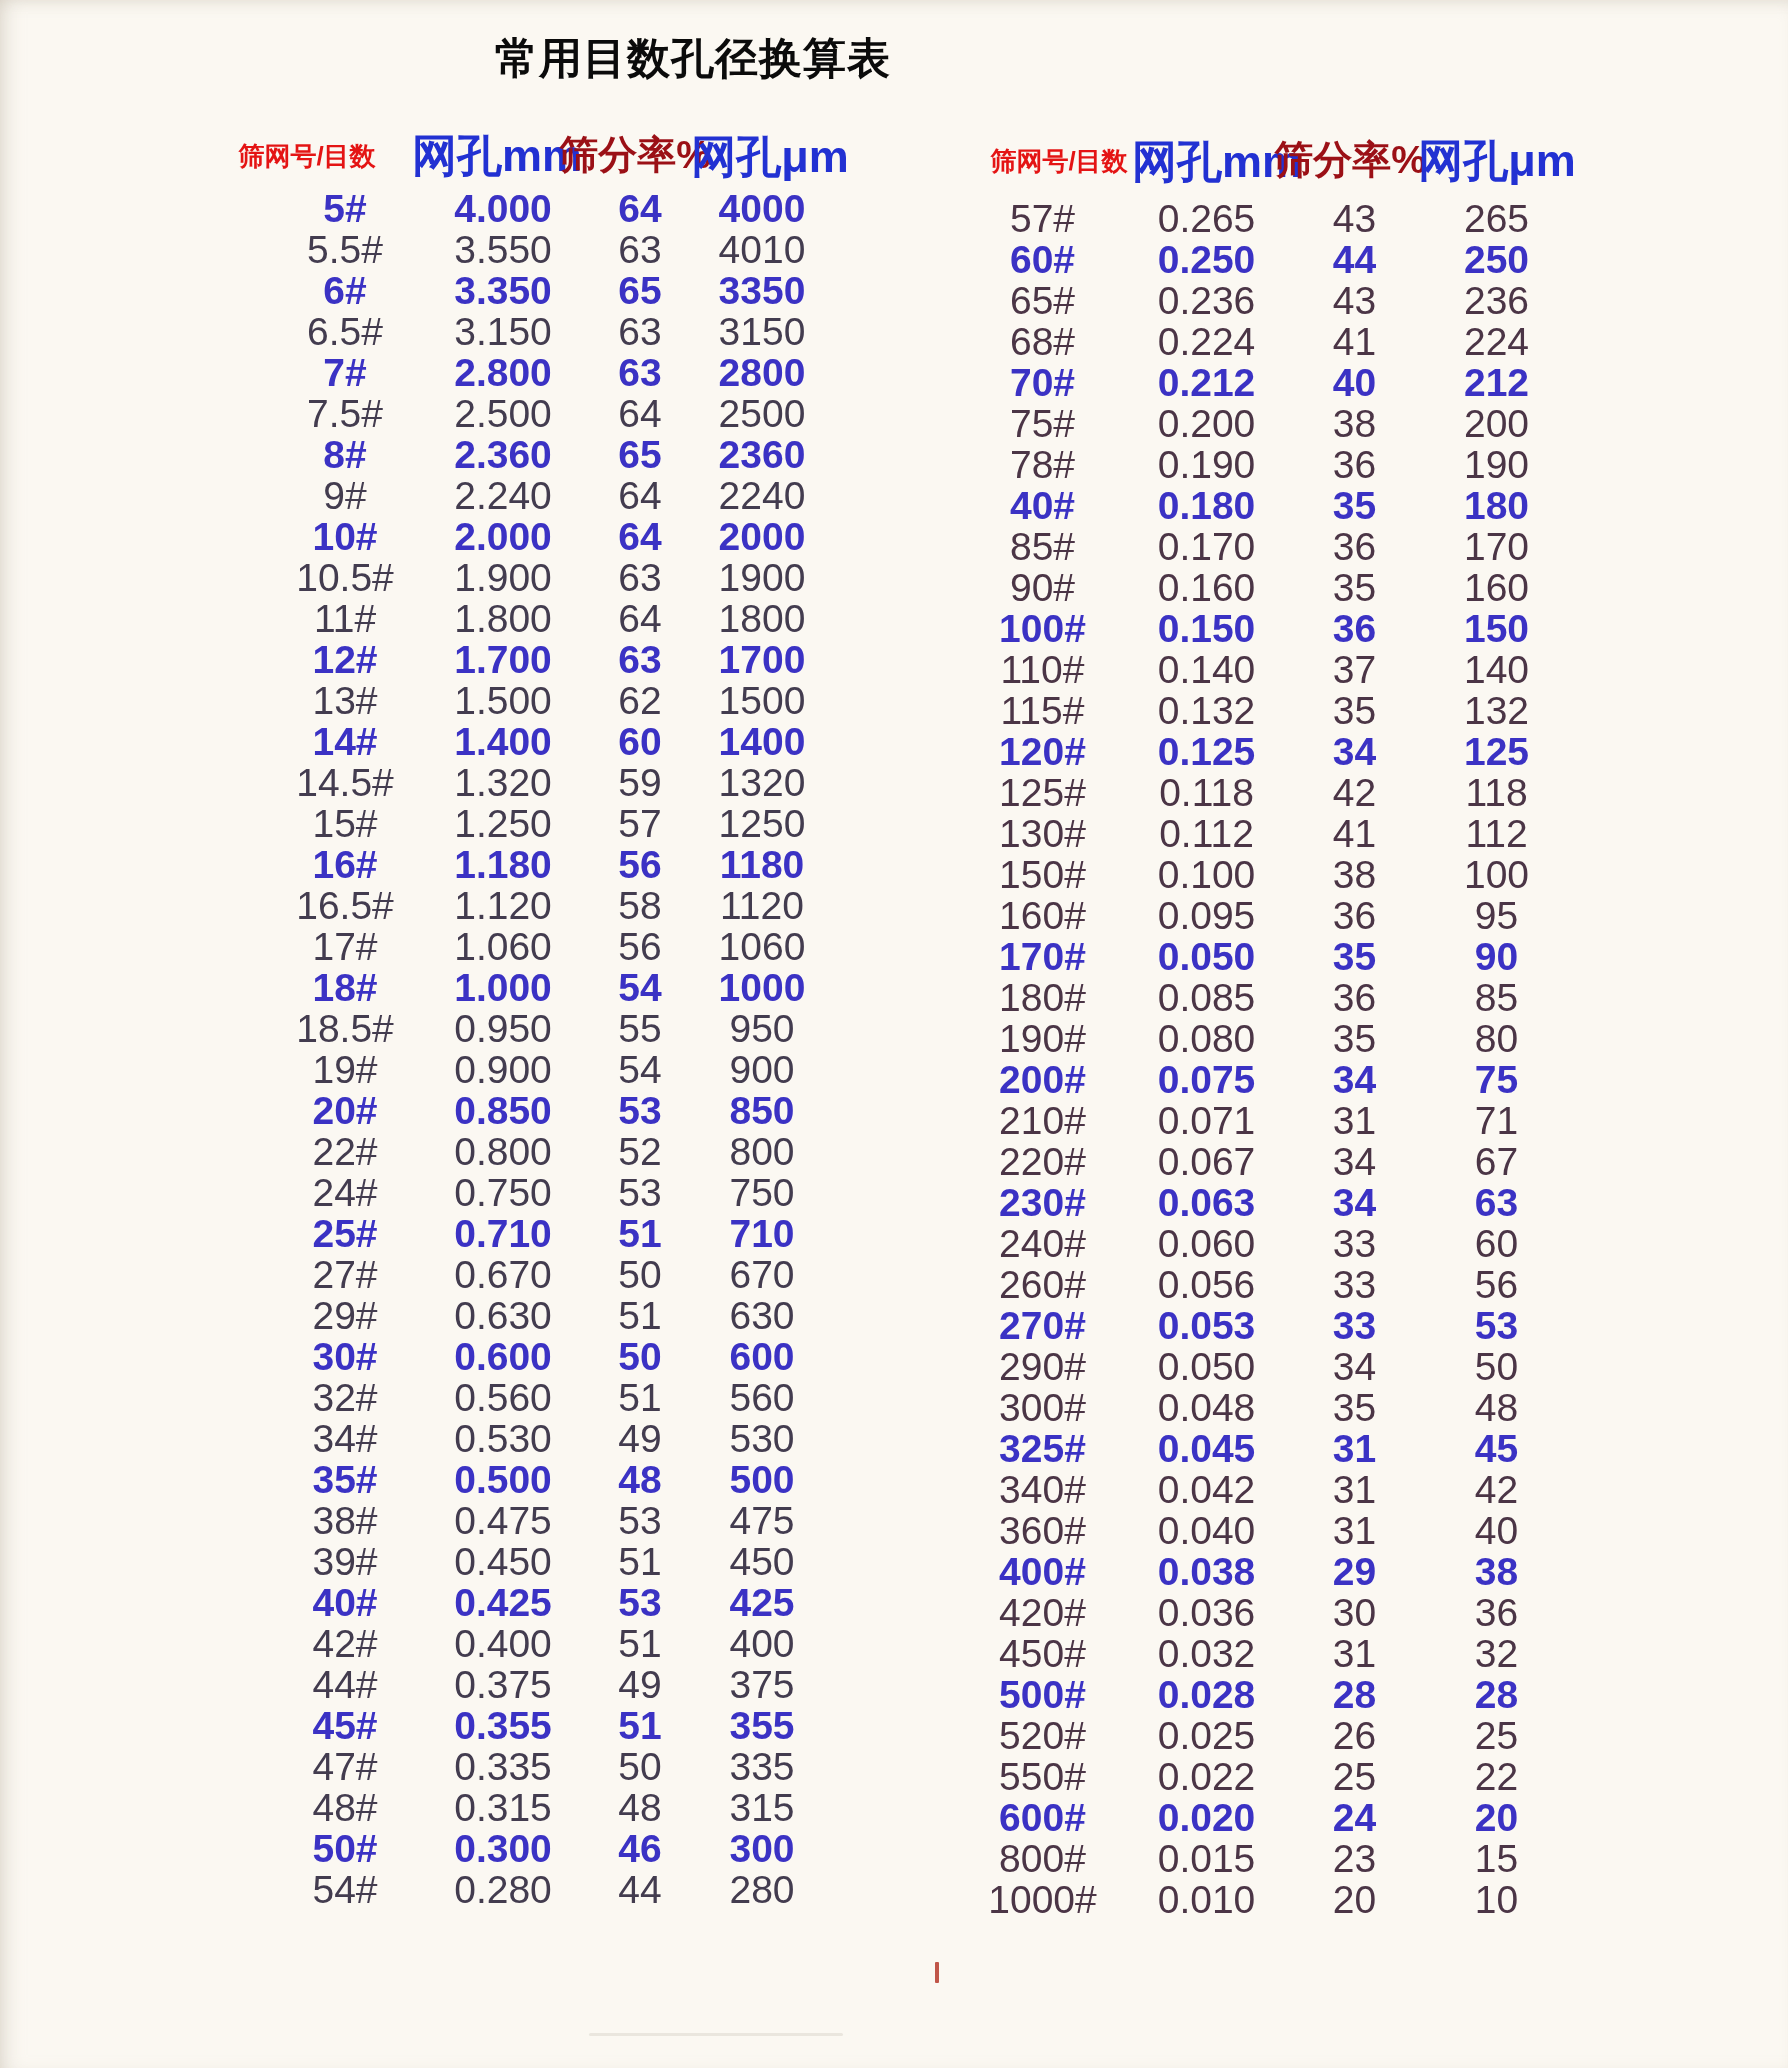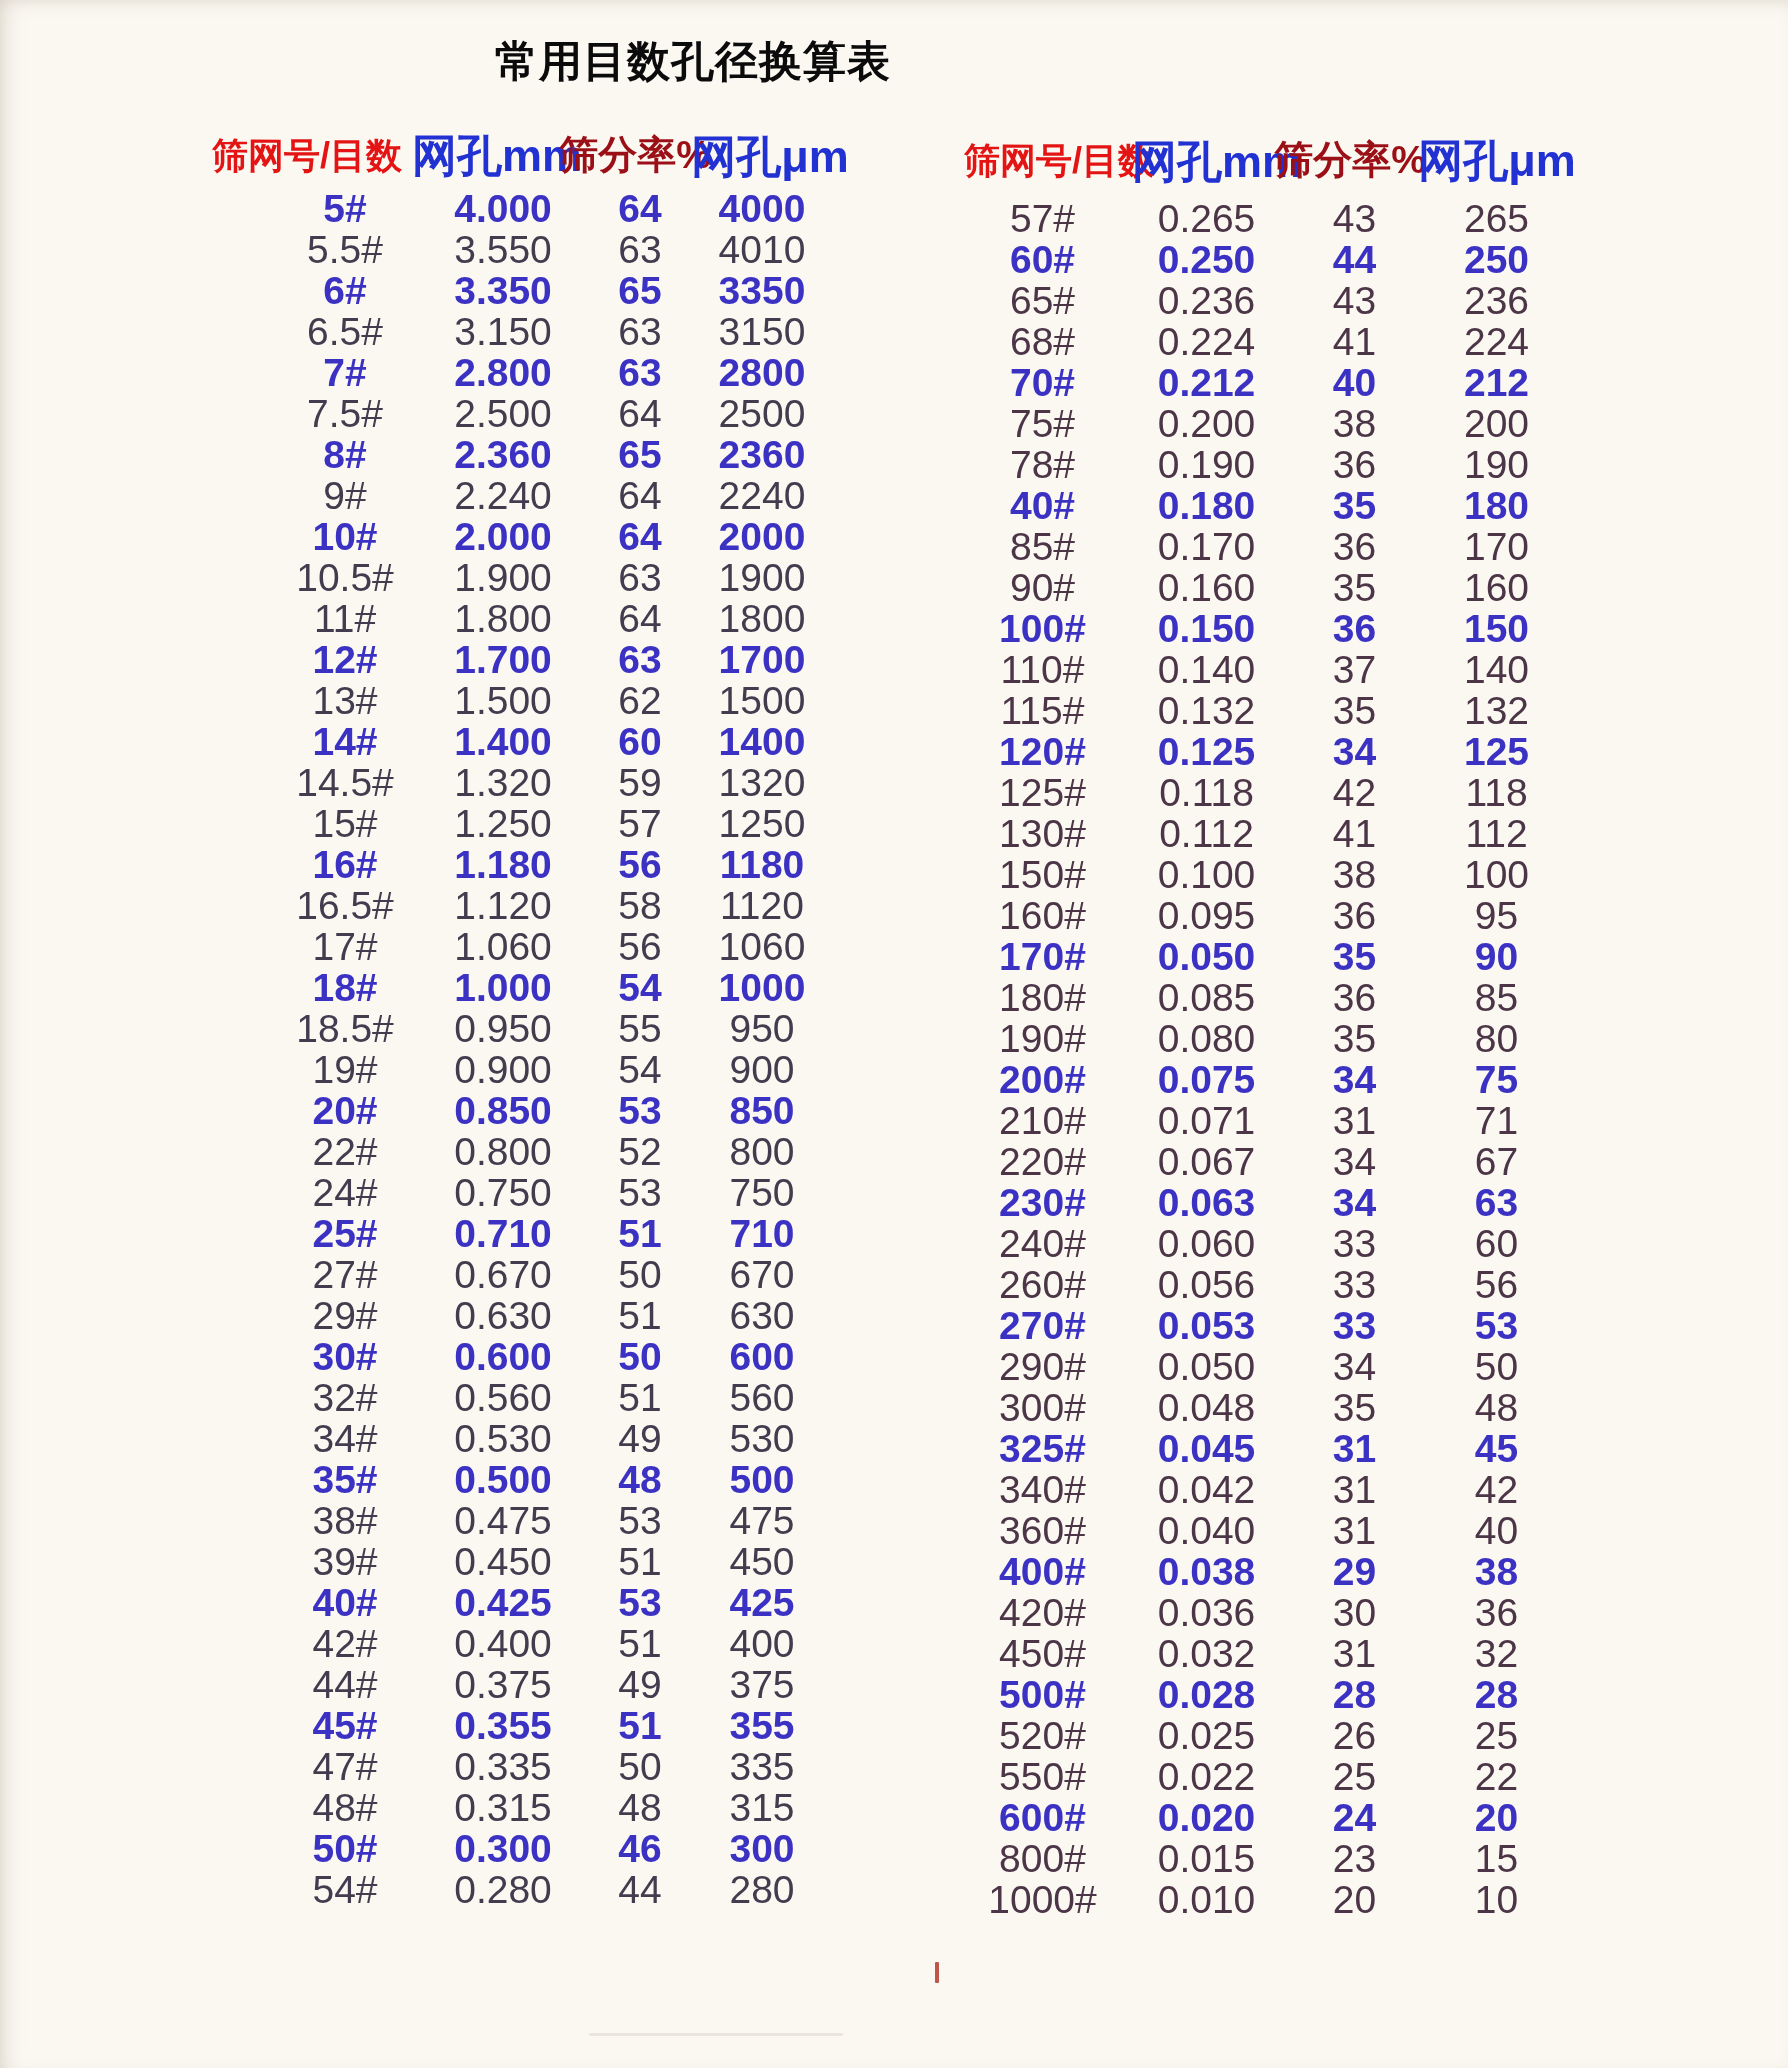--- a/index.html
+++ b/index.html
@@ -9,27 +9,27 @@
     font-family:"Liberation Sans","DejaVu Sans",sans-serif;
   }
   
   body::before{
     content:"";position:absolute;left:0;top:0;right:0;bottom:0;pointer-events:none;
     box-shadow:inset 13.8px 0 21.7px -11.8px rgba(190,180,165,.55), inset 0 9.9px 17.7px -9.9px rgba(200,190,175,.45);
   }
   .page-title{
     position:absolute;left:693px;top:37px;transform:translateX(-50%);
     font-size:43px;line-height:1.15;font-weight:bold;color:#0b0b0b;
-    letter-spacing:1px;white-space:nowrap;
+    letter-spacing:1px;white-space:nowrap;font-family:Liberation Mono, monospace;
   }
   .hdr{
     position:absolute;transform:translate(-50%,-50%);
     font-weight:bold;white-space:nowrap;font-size:45px;
   }
-  .h-red{color:var(--header-red);font-size:36px;}
+  .h-red{color:var(--header-red);font-size:26px;}
   .h-blue{color:var(--header-blue);}
   .h-maroon{color:var(--header-maroon);font-size:39px;}
   .tbl{position:absolute;}
   .row{display:grid;height:41px;line-height:41px;}
   .tbl-left .row{grid-template-columns:158px 158px 116px 128px;}
   .tbl-right .row{grid-template-columns:173px 155px 141px 143px;}
   .cell{text-align:center;font-size:39px;}
   .tbl-left .cell{color:var(--text-left);}
   .tbl-right .cell{color:var(--text-right);}
   .row.hl .cell{color:var(--highlight);font-weight:700;}

